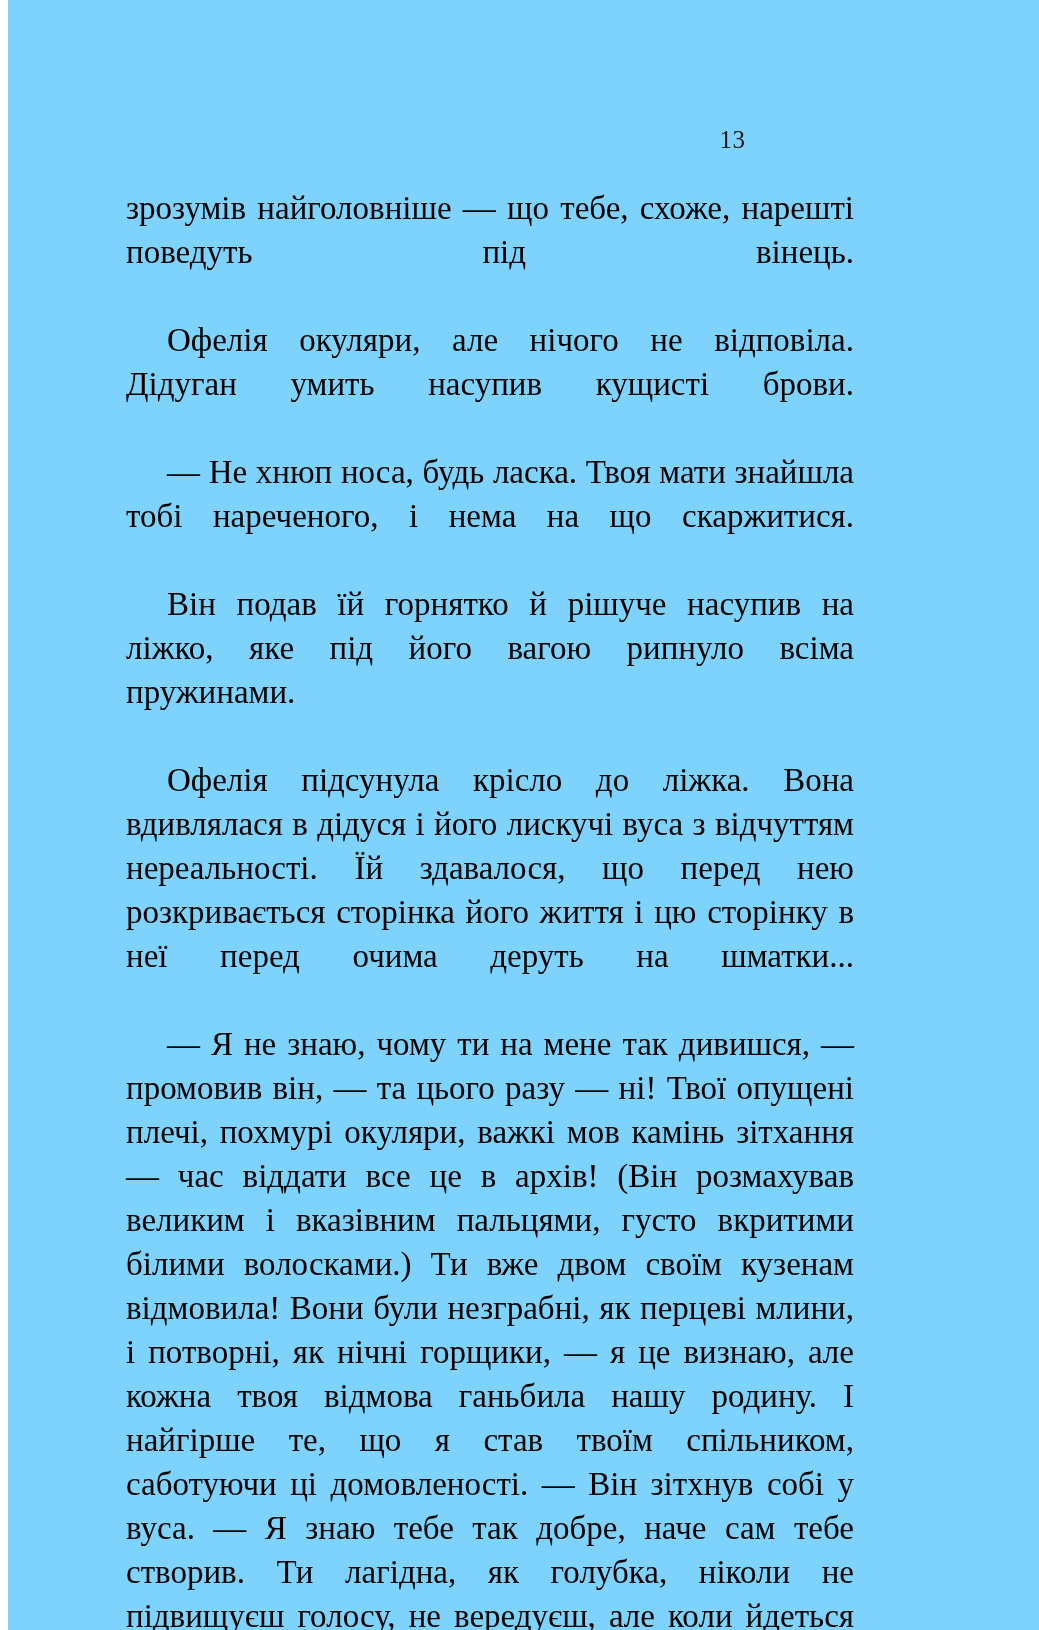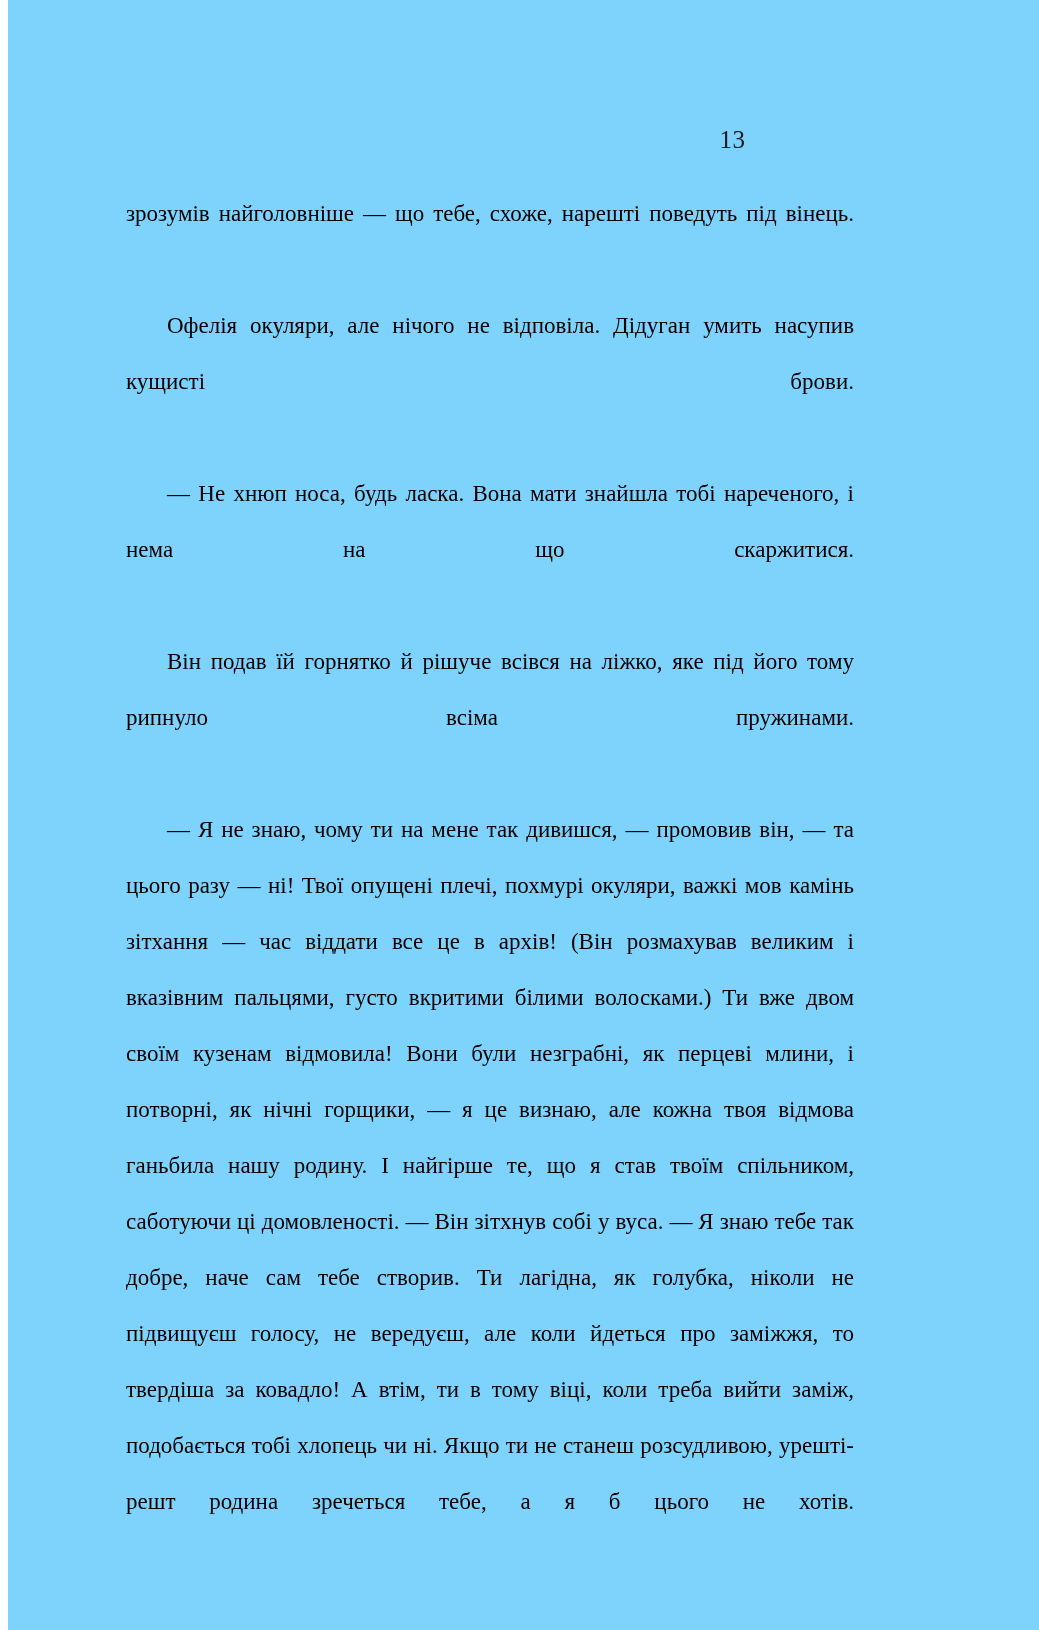--- a/index.html
+++ b/index.html
@@ -39,22 +39,22 @@
 
   .textblock {
     position: absolute;
     top: 186px;
     left: 118px;
     width: 728px;
   }
 
   p.para {
     margin: 0;
-    font-size: 23px;
-    line-height: 56px;
+    font-size: 33px;
+    line-height: 44px;
     text-align: justify;
     text-justify: inter-word;
     text-indent: 41px;
     hyphens: manual;
     -webkit-hyphens: manual;
     word-spacing: 0.2px;
   }
 
   p.para.no-indent {
     text-indent: 0;
@@ -72,19 +72,20 @@
 
 <div class="page">
 
   <div class="folio">
     <span class="folio-inner">13</span>
   </div>
 
   <div class="textblock">
     <p class="para no-indent">зрозумів найголовніше — що тебе, схоже, нарешті поведуть під вінець.</p>
     <p class="para">Офелія окуляри, але нічого не відповіла. Дідуган умить насупив кущисті брови.</p>
-    <p class="para">— Не хнюп носа, будь ласка. Вона мати знайшла тобі нареченого, і нема на що скаржитися.</p>
-    <p class="para">Він подав їй горнятко й рішуче всівся на ліжко, яке під його тому рипнуло всіма пружинами.</p>
+    <p class="para">— Не хнюп носа, будь ласка. Твоя мати знайшла тобі нареченого, і нема на що скаржитися.</p>
+    <p class="para">Він подав їй горнятко й рішуче насупив на ліжко, яке під його вагою рипнуло всіма пружинами.</p>
+    <p class="para">Офелія підсунула крісло до ліжка. Вона вдивлялася в дідуся і його лискучі вуса з відчуттям нереальності. Їй здавалося, що перед нею розкривається сторінка його життя і цю сторінку в неї перед очима деруть на шматки...</p>
     <p class="para">— Я не знаю, чому ти на мене так дивишся, — промовив він, — та цього разу — ні! Твої опущені плечі, похмурі окуляри, важкі мов камінь зітхання — час віддати все це в архів! (Він розмахував великим і вказівним пальцями, густо вкритими білими волосками.) Ти вже двом своїм кузенам відмовила! Вони були незграбні, як перцеві млини, і потворні, як нічні горщики, — я це визнаю, але кожна твоя відмова ганьбила нашу родину. І найгірше те, що я став твоїм спільником, саботуючи ці домовленості. — Він зітхнув собі у вуса. — Я знаю тебе так добре, наче сам тебе створив. Ти лагідна, як голубка, ніколи не підвищуєш голосу, не вередуєш, але коли йдеться про заміжжя, то твердіша за ковадло! А втім, ти в тому віці, коли треба вийти заміж, подобається тобі хлопець чи ні. Якщо ти не станеш розсудливою, урешті-решт родина зречеться тебе, а я б цього не хотів.</p>
 
   </div>
 
 </div>
 
 </body></html>

